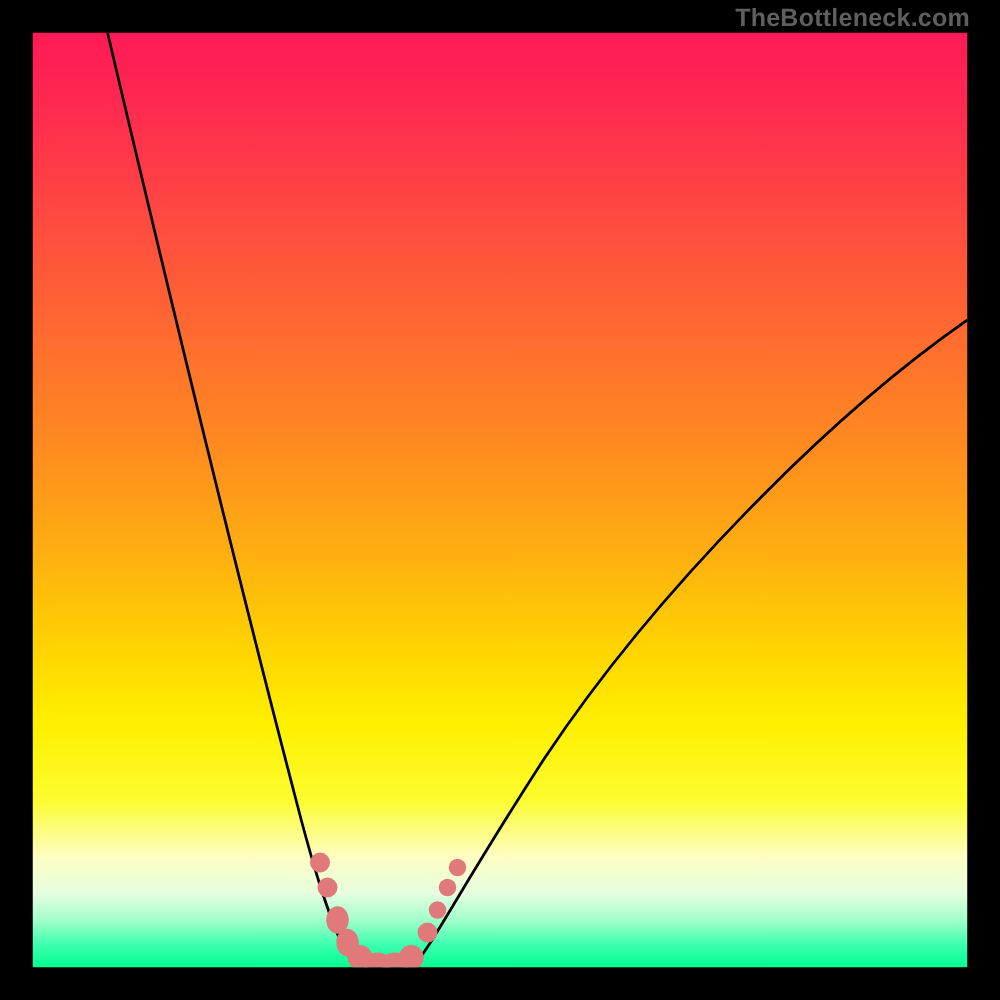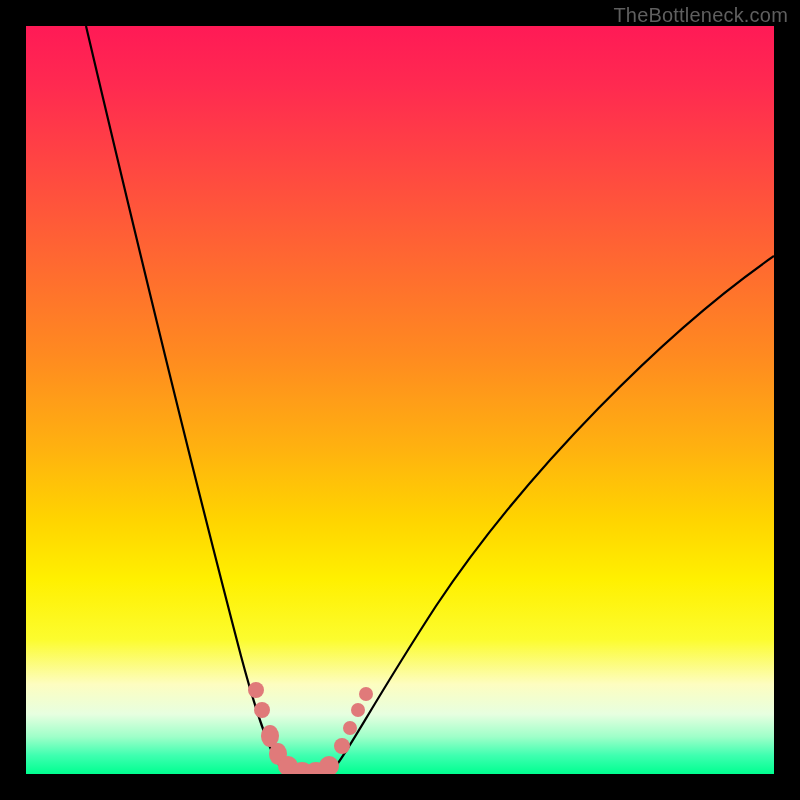--- a/index.html
+++ b/index.html
@@ -41,25 +41,25 @@
       #fdfdc0 88%,
       #e7ffe0 92%,
       #9fffc9 95%,
       #3fffb0 97.5%,
       #00ff90 100%
     );
   }
   .watermark {
     position: absolute;
     top: 4px;
-    right: 12px;
+    right: 24px;
     color: #5f5f5f;
     font-size: 20px;
     letter-spacing: 0.2px;
-    font-weight: 400;
+    font-weight: 700;
     user-select: none;
   }
   svg.curve {
     position: absolute;
     inset: 0;
   }
 </style>
 </head>
 <body>
 

